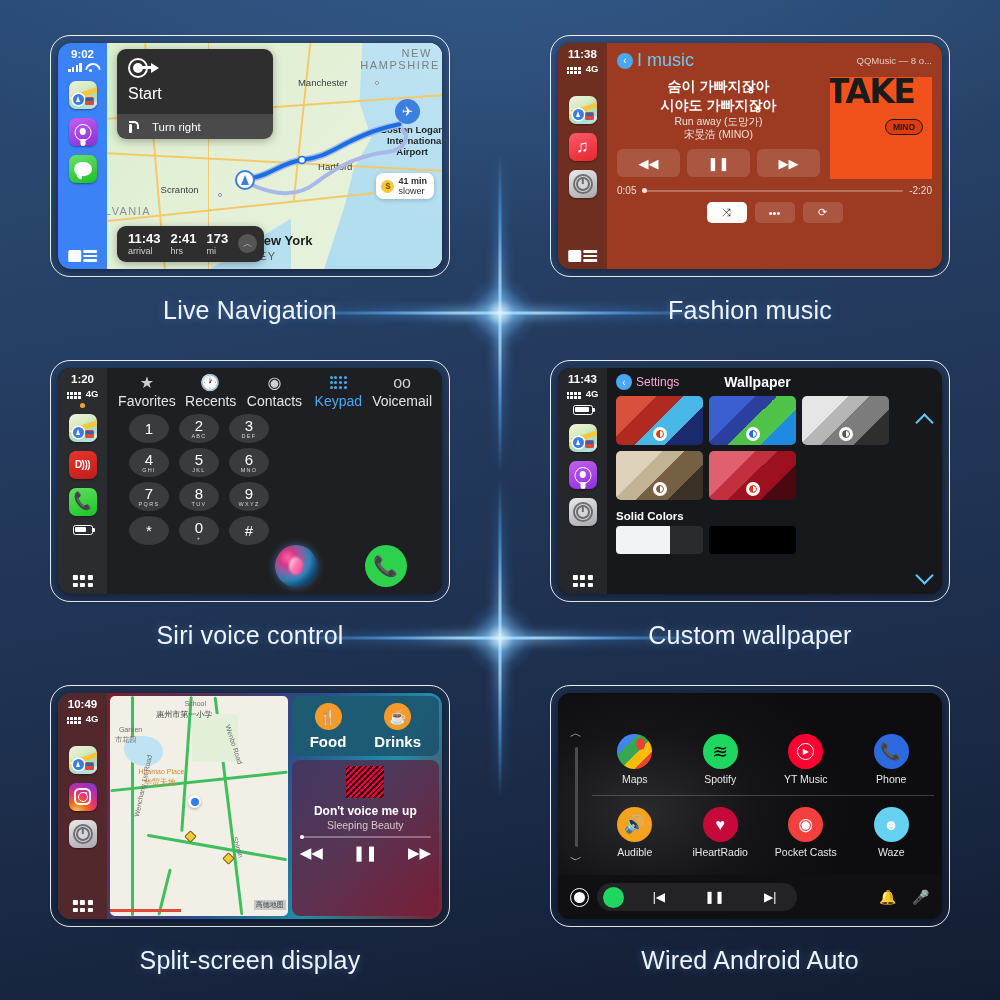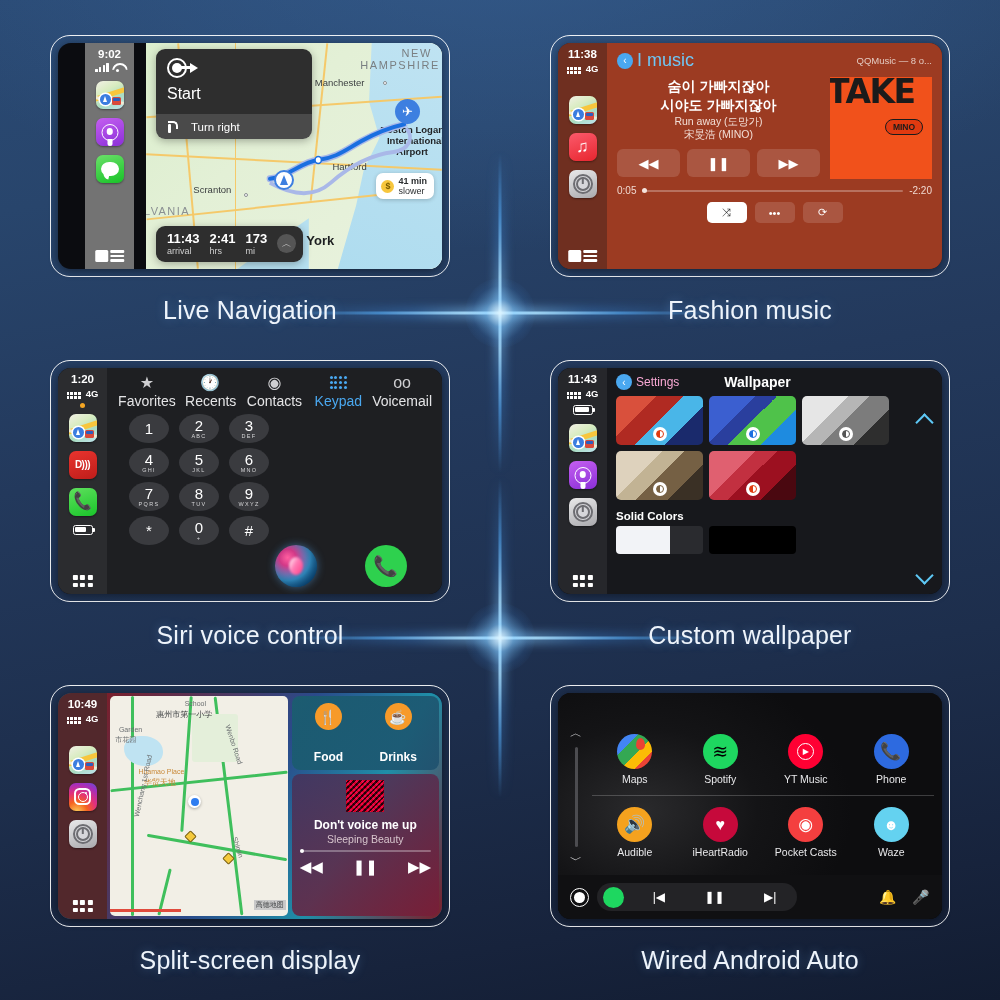--- a/index.html
+++ b/index.html
@@ -137,22 +137,22 @@
   .sq { width:13px; height:12px; background:#fff; border-radius:1.5px; }
   .lines { display:flex; flex-direction:column; gap:2.2px; }
   .lines i { display:block; width:14px; height:2.4px; background:#fff; border-radius:1px; }
   .griddots { display:grid; grid-template-columns:repeat(3,5px); gap:2.6px; }
   .griddots i { width:5px; height:4.5px; background:#fff; display:block; border-radius:0.8px; }
   .battery { width:20px; height:10px; border:1.6px solid #fff; border-radius:2.5px; position:relative; }
   .battery::after{content:"";position:absolute;right:-3.4px;top:2.6px;width:2px;height:4px;background:#fff;border-radius:0 1px 1px 0;}
   .battery i{position:absolute;left:1.3px;top:1.3px;bottom:1.3px;width:60%;background:#fff;border-radius:1px;display:block;}
 
   
-  .nav-side { background:#737373;margin-left:27px; }
-  .nav-map { flex:1; position:relative; background:#e8f4ec; overflow:hidden;margin-left:12px; }
+  .nav-side { background:#3b82f6; }
+  .nav-map { flex:1; position:relative; background:#e8f4ec; overflow:hidden; }
   .mapland { position:absolute; inset:0; background:
       linear-gradient(135deg,#dbeecd 0%,#e3f0d6 40%,#e9f2de 100%); }
   .mapsea { position:absolute; right:0; top:0; width:44%; height:100%;
       background:linear-gradient(200deg,#bfe3f2 0%,#aedcef 100%);
       clip-path: polygon(46% 0, 100% 0, 100% 100%, 20% 100%, 34% 72%, 40% 56%, 52% 42%, 44% 26%); }
   .mapsea2 { position:absolute; left:0; bottom:0; width:55%; height:34%;
       background:#b6e0f0; clip-path: polygon(56% 100%, 100% 34%, 100% 100%); }
   .road-y { position:absolute; background:#f5c96a; height:1.6px; }
   .label { position:absolute; font-size:8px; color:#595d5f; white-space:nowrap; }
   .label.big { font-size:11px; letter-spacing:1.6px; color:#7a7f82; }
@@ -257,21 +257,21 @@
 
   
   .sp { background:#0369a1; }
   .sp-side { background:#52282c; }
   .sp-main { flex:1; display:flex; gap:4px; padding:3px; background:linear-gradient(120deg,#7a1f2b 0%,#2a4a8a 45%,#1f8fa8 70%,#7a1f2b 100%); }
   .sp-map { flex:1.35; border-radius:5px; background:#f2efe6; position:relative; overflow:hidden; }
   .sp-right { flex:1; display:flex; flex-direction:column; gap:4px; }
   .sp-quick { border-radius:8px; background:linear-gradient(120deg,rgba(25,95,110,0.88),rgba(30,80,110,0.88)); padding:7px 4px 6px; display:flex; justify-content:space-around; }
   .qitem { text-align:center; }
   .qitem .cb { width:27px; height:27px; border-radius:50%; background:#f79a29; display:flex; align-items:center; justify-content:center; color:#fff; font-size:14px; margin:0 auto; }
-  .qitem .lb { color:#fff; font-size:12px; font-weight:bold; margin-top:20px; }
+  .qitem .lb { color:#fff; font-size:15px; font-weight:bold; margin-top:3px; }
   .sp-music { flex:1; border-radius:8px; background:linear-gradient(150deg,rgba(70,50,90,0.85),rgba(120,30,55,0.9)); display:flex; flex-direction:column; align-items:center; padding:6px 8px 5px; }
   .sp-art { width:38px; height:32px; background:
       repeating-linear-gradient(45deg,#b5185a 0 2px,#4a0a28 2px 4px),
       repeating-linear-gradient(-45deg,#e0246e 0 2px,#32061c 2px 4px); background-blend-mode:overlay; }
   .sp-t1 { color:#fff; font-size:12px; font-weight:bold; margin-top:6px; }
   .sp-t2 { color:#d8c6ce; font-size:10.5px; margin-top:1px; }
   .sp-bar { width:100%; height:2px; background:rgba(255,255,255,0.3); border-radius:2px; margin-top:5px; position:relative; }
   .sp-bar i { position:absolute; left:0; top:-1px; width:4px; height:4px; border-radius:50%; background:#fff; }
   .sp-ctrl { display:flex; gap:30px; margin-top:6px; color:#fff; font-size:15px; }
   .spmap-lbl { position:absolute; font-size:7px; color:#6b6f71; white-space:nowrap; }

